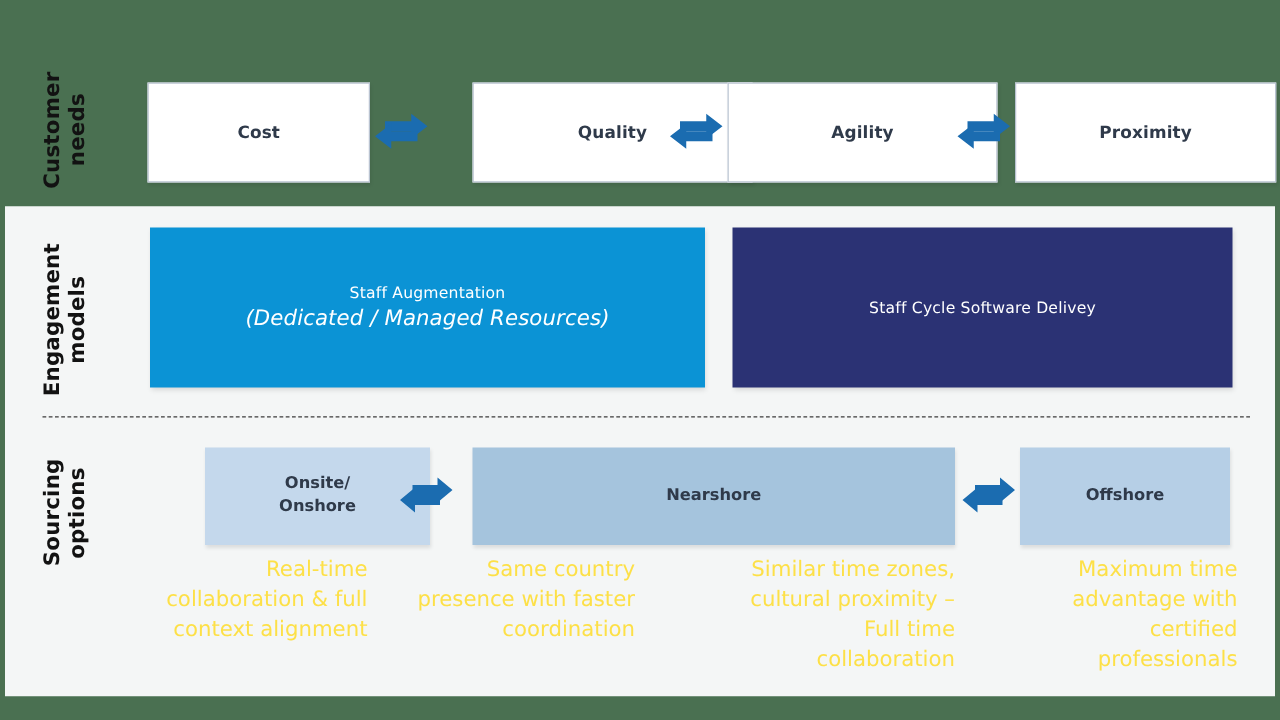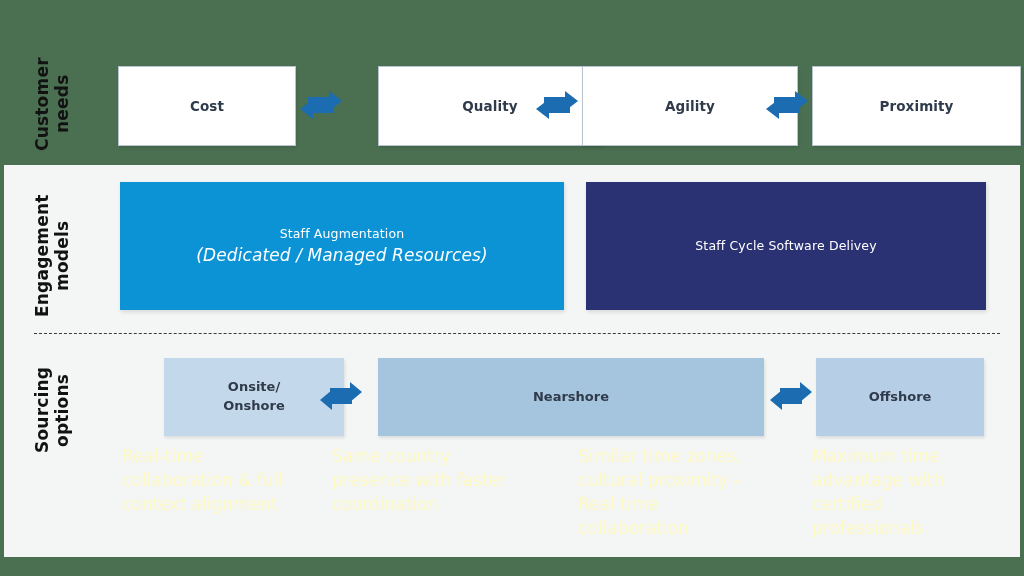--- a/index.html
+++ b/index.html
@@ -128,24 +128,24 @@
     box-shadow: 1px 2px 3px rgba(0,0,0,.10);
   }
   .src-1 { left: 118px; width: 180px; background: #c4d8ec; }
   .src-2 { left: 378px; width: 386px; background: #a5c4dd; }
   .src-3 { left: 816px; width: 168px; background: #b6cfe6; }
 
   
   .caption {
     position: absolute;
     top: 444px;
-    color: #fef9c3;
+    color: #fde047;
     font-size: 17px;
     line-height: 24px;
-    text-align: left;
+    text-align: right;
     font-weight: 400;
   }
   .cap-1 { left: 122px; width: 172px; }
   .cap-2 { left: 332px; width: 176px; }
   .cap-3 { left: 578px; width: 186px; }
   .cap-4 { left: 812px; width: 178px; }
 
   
   .arrows {
     position: absolute;
@@ -244,17 +244,17 @@
         <path d="M12 11 h20 v-6 l12 10 -12 10 v-6 h-20 z"></path>
         <path d="M34 25 h-20 v-6 l-12 10 12 10 v-6 h20 z" transform="translate(0,-6)"></path>
       </g>
     </svg>
   </div>
 
   <div class="caption cap-1">Real-time collaboration &amp; full context alignment</div>
 
   <div class="caption cap-2">Same country presence with faster coordination</div>
 
-  <div class="caption cap-3">Similar time zones, cultural proximity – Real time collaboration</div>
+  <div class="caption cap-3">Similar time zones, cultural proximity – Full time collaboration</div>
 
   <div class="caption cap-4">Maximum time advantage with certified professionals</div>
 
 </div>
 
 </body></html>

